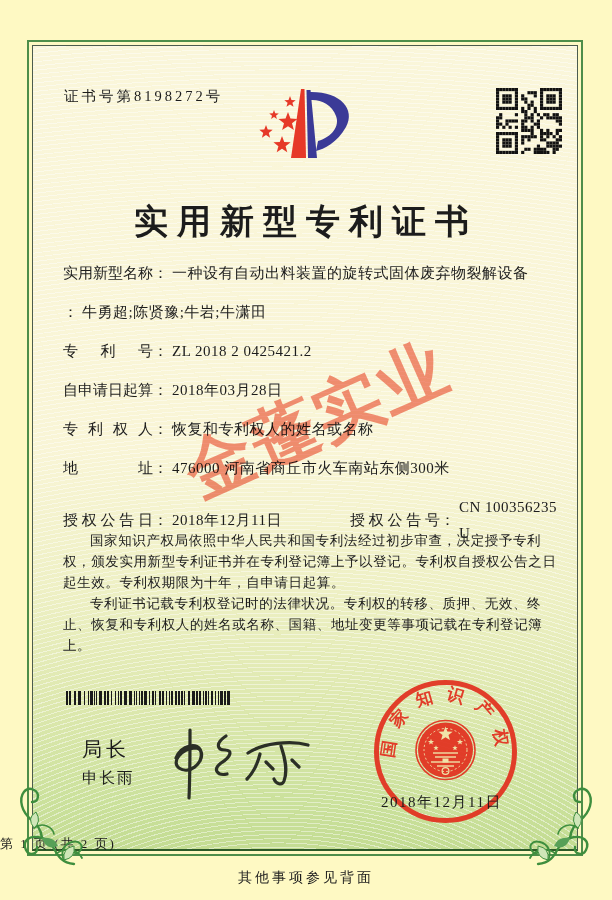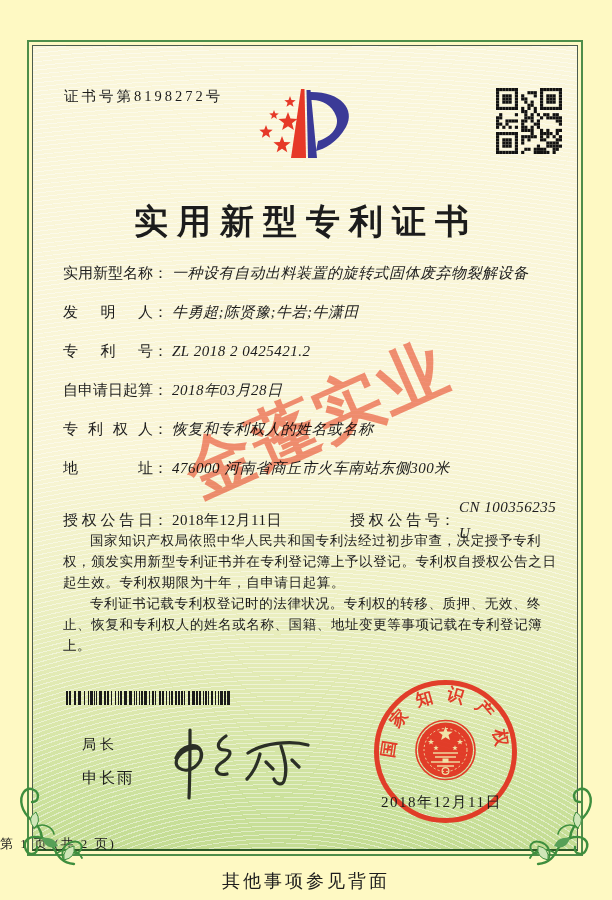--- a/index.html
+++ b/index.html
@@ -28,38 +28,38 @@
   .logo{ position:absolute; left:240px; top:75px; }
   .qr{ position:absolute; left:496px; top:88px; width:66px; height:66px; }
   .title{
     position:absolute; left:0; right:0; top:186px; text-align:center;
     font-size:34px; font-weight:bold; letter-spacing:9px; white-space:nowrap;margin-top:13px;
   }
   .fields{ position:absolute; left:63px; top:260px; right:46px; }
   .frow{ display:flex; align-items:center; margin-bottom:13px; line-height:26px; font-size:15px; }
   .flbl{ display:inline-block; width:90px; text-align:justify; text-align-last:justify; flex:none; }
   .fcolon{ flex:none; margin-right:4px; }
-  .fval{ letter-spacing:.5px;font-style:italic; }
+  .fval{ letter-spacing:.5px; }
   .grant-val{ flex:none; width:178px; letter-spacing:.5px; }
   .paras{ position:absolute; left:63px; right:54px; top:530px; font-size:13.5px; line-height:21px; }
   .paras p{ margin:0; text-indent:2em; letter-spacing:.6px; }
   .watermark{
     position:absolute; left:175px; top:446px; font-size:68px; line-height:68px;
     font-weight:bold; letter-spacing:2px; white-space:nowrap;
     color:#ee4f33; opacity:.62; mix-blend-mode:multiply;
     transform:rotate(-24deg); transform-origin:0 0; pointer-events:none; z-index:5;
   }
   .barcode{ position:absolute; left:66px; top:691px; width:166px; height:14px; }
-  .signer-title{ position:absolute; left:82px; top:736px; font-size:14px; letter-spacing:4px;font-family:Liberation Serif, serif; }
+  .signer-title{ position:absolute; left:82px; top:736px; font-size:20px; letter-spacing:4px;font-family:Liberation Serif, serif; }
   .signer-name{ position:absolute; left:82px; top:768px; font-size:15.5px; letter-spacing:2px; }
   .signature{ position:absolute; left:163px; top:712px; }
   .seal{ position:absolute; left:371px; top:677px; opacity:.93; }
   .seal-date{ position:absolute; left:381px; top:793px; font-size:15px; letter-spacing:1.5px; z-index:6; }
   .page-num{ position:absolute; left:0; right:0; top:835px; text-align:left; font-size:13px; letter-spacing:2px; }
-  .footer-note{ position:absolute; left:0; right:0; top:869px; text-align:center; font-size:18px; letter-spacing:3px; }
+  .footer-note{ position:absolute; left:0; right:0; top:869px; text-align:center; font-size:14px; letter-spacing:3px; }
   .corner{ position:absolute; width:92px; height:92px; z-index:4; }
   .corner.bl{ left:12px; top:776px; }
   .corner.br{ right:12px; top:776px; transform:scaleX(-1); }
 </style>
 </head>
 <body>
 
 <div class="cert">
 
   <div class="frame-outer">
@@ -330,21 +330,20 @@
 
   <div class="title">实用新型专利证书</div>
 
   <div class="fields">
       <div class="frow">
         <span class="flbl">实用新型名称</span>
         <span class="fcolon">：</span>
         <span class="fval">一种设有自动出料装置的旋转式固体废弃物裂解设备</span>
       </div>
       <div class="frow">
-        <span class="flbl">发明人</span>
         <span class="fcolon">：</span>
         <span class="fval">牛勇超;陈贤豫;牛岩;牛潇田</span>
       </div>
       <div class="frow">
         <span class="flbl">专利号</span>
         <span class="fcolon">：</span>
         <span class="fval">ZL 2018 2 0425421.2</span>
       </div>
       <div class="frow">
         <span class="flbl">自申请日起算</span>

